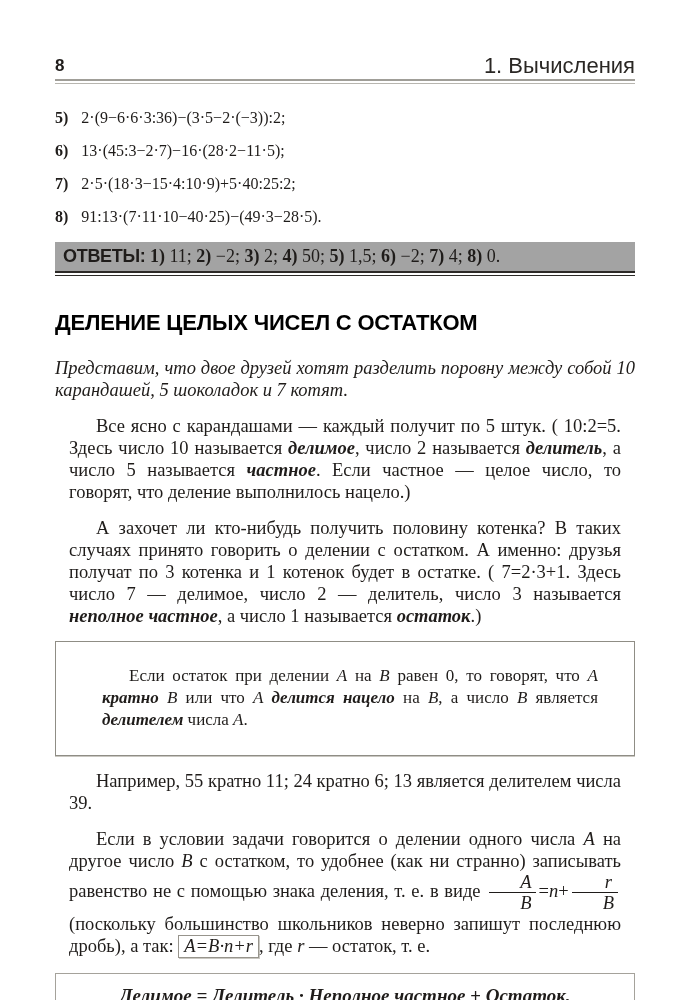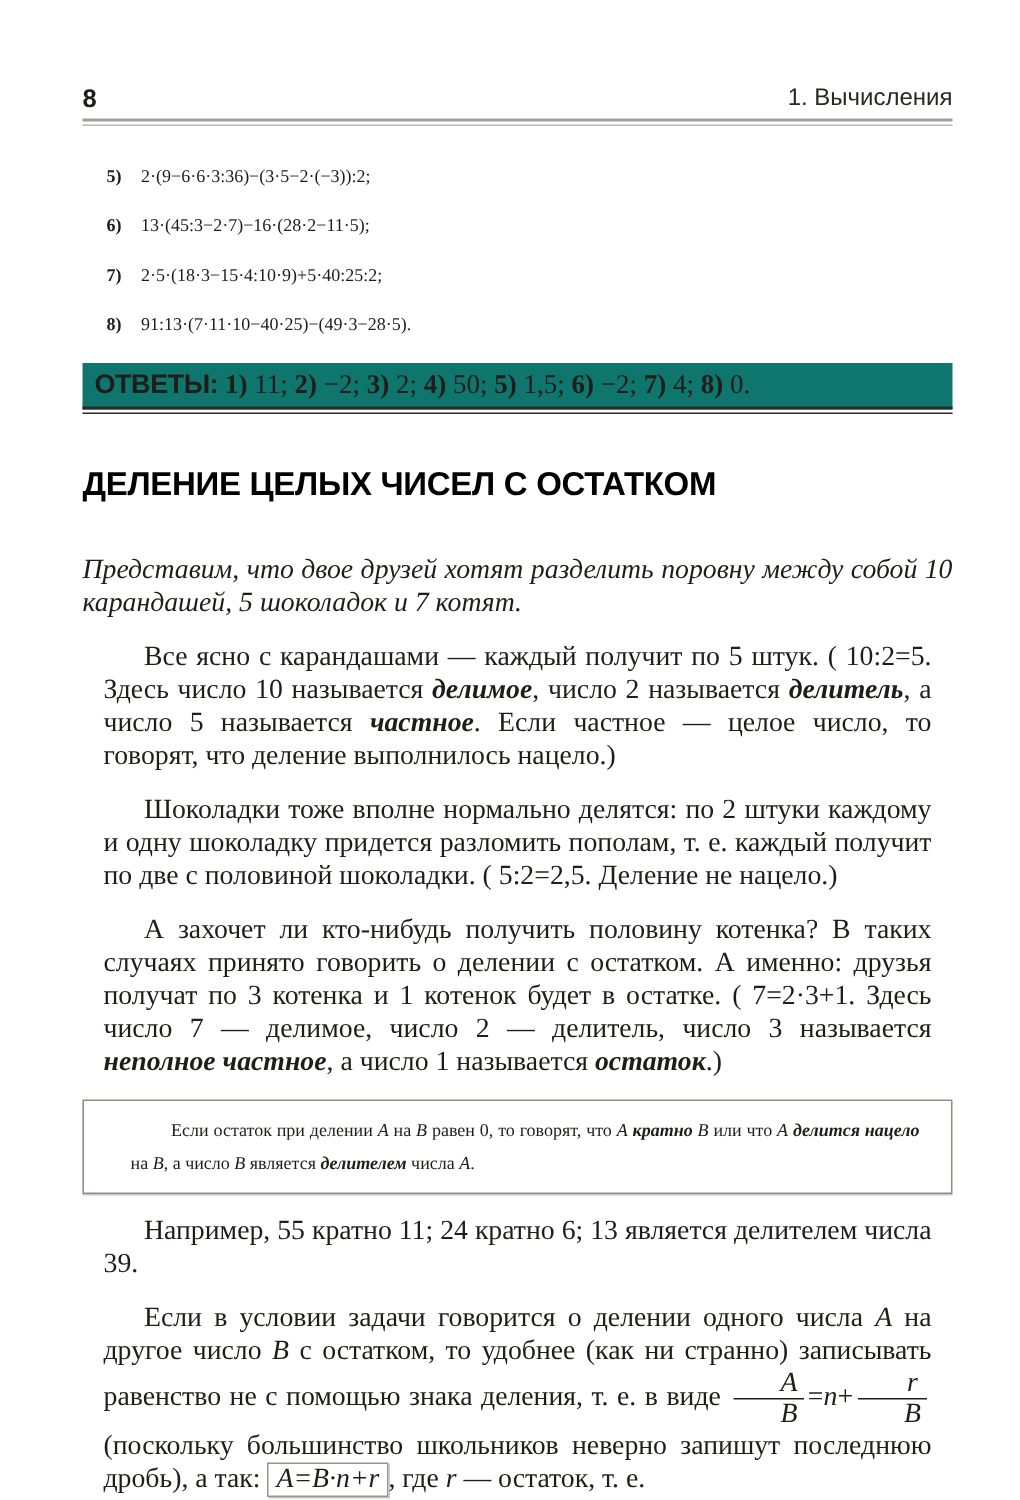--- a/index.html
+++ b/index.html
@@ -7,54 +7,54 @@
     width:680px;height:1000px;background:#ffffff;box-sizing:border-box;
     font-family:"Liberation Serif","DejaVu Serif",serif;color:#1f1c1a;
     padding:0 45px 0 55px;overflow:hidden;position:relative;
   }
   
   .page-header{
     display:flex;justify-content:space-between;align-items:flex-end;
     padding-top:57px;font-family:"Liberation Sans","DejaVu Sans",sans-serif;
   }
   .page-num{font-weight:bold;font-size:17px;line-height:18px;}
-  .chapter{font-size:16px;line-height:18px;color:#2a2724;}
+  .chapter{font-size:22px;line-height:18px;color:#2a2724;}
   .rule-double{margin-top:4px;height:2px;border-top:2px solid #a09e98;border-bottom:1px solid #b8b6b0;}
   
-  .exercises{list-style:none;margin:17px 16px 0;padding:0;font-size:12px;}
+  .exercises{list-style:none;margin:17px 0 0;padding:0;font-size:16px;}
   .ex{line-height:33px;white-space:nowrap;}
   .ex-label{font-weight:bold;margin-right:13px;}
   
   .answers-wrap{margin-top:9px;border-bottom:1px solid #2c2a27;padding-bottom:2px;}
   .answers{
-    background:#0f766e;border-bottom:2px solid #2c2a27;
+    background:#a3a3a3;border-bottom:2px solid #2c2a27;
     padding:3px 8px 4px;font-size:18px;line-height:22px;
   }
   .st-label{font-family:"Liberation Sans","DejaVu Sans",sans-serif;font-weight:bold;letter-spacing:-0.3px;}
   
   .section-title{
     margin:35px 0 0;font-family:"Liberation Sans","DejaVu Sans",sans-serif;
     font-weight:bold;font-size:22px;letter-spacing:-0.2px;color:#000000;line-height:24px;
   }
   
-  .lead{margin:34px 0 0;font-style:italic;font-size:18.5px;line-height:22px;text-align:justify;}
+  .lead{margin:22px 0 0;font-style:italic;font-size:18.5px;line-height:22px;text-align:justify;}
   p.body{margin:14px;font-size:18.5px;line-height:22px;text-align:justify;text-indent:27px;}
   .st-b{font-weight:bold;}
   .st-i{font-style:italic;}
   .st-bi{font-weight:bold;font-style:italic;}
   .st-boxed{
     font-style:italic;border:1px solid #97948c;padding:0 5px 1px;
     box-shadow:1px 1px 0 #cac8c2;white-space:nowrap;
   }
   
   .note-box{
     margin-top:8px;border:1px solid #8f8d85;box-shadow:0 1px 0 #c9c7c1;
     padding:7px 20px 8px 30px;
   }
-  .note-box p{margin:1px;font-size:12px;line-height:22px;text-align:justify;text-indent:27px;}
+  .note-box p{margin:16px;font-size:17px;line-height:22px;text-align:justify;text-indent:27px;}
   .after-box{margin-top:24px;}
   
   .frac{
     display:inline-flex;flex-direction:column;text-align:center;
     vertical-align:middle;margin:0 3px;font-style:italic;line-height:20px;
   }
   .fnum{display:block;padding:0 4px;}
   .fden{display:block;padding:0 4px;border-top:1px solid #1f1c1a;}
   
   .final-box{
@@ -91,21 +91,20 @@
 
   <div class="answers-wrap">
     <div class="answers"><span class="st-label">ОТВЕТЫ:</span><span> </span><span class="st-b">1)</span><span> 11; </span><span class="st-b">2)</span><span> −2; </span><span class="st-b">3)</span><span> 2; </span><span class="st-b">4)</span><span> 50; </span><span class="st-b">5)</span><span> 1,5; </span><span class="st-b">6)</span><span> −2; </span><span class="st-b">7)</span><span> 4; </span><span class="st-b">8)</span><span> 0.</span></div>
   </div>
 
   <h1 class="section-title">ДЕЛЕНИЕ ЦЕЛЫХ ЧИСЕЛ С ОСТАТКОМ</h1>
 
   <p class="lead">Представим, что двое друзей хотят разделить поровну между собой 10 карандашей, 5 шоколадок и 7 котят.</p>
 
   <p class="body"><span>Все ясно с карандашами — каждый получит по 5 штук. ( 10:2=5. Здесь число 10 называется </span><span class="st-bi">делимое</span><span>, число 2 называется </span><span class="st-bi">делитель</span><span>, а число 5 называется </span><span class="st-bi">частное</span><span>. Если частное — целое число, то говорят, что деление выполнилось нацело.)</span></p>
-  <p class="body">Шоколадки тоже вполне нормально делятся: по 2 штуки каждому и одну шоколадку придется разломить пополам, т. е. каждый получит по две с половиной шоколадки. ( 5:2=2,5. Деление не нацело.)</p>
   <p class="body"><span>А захочет ли кто-нибудь получить половину котенка? В таких случаях принято говорить о делении с остатком. А именно: друзья получат по 3 котенка и 1 котенок будет в остатке. ( 7=2·3+1. Здесь число 7 — делимое, число 2 — делитель, число 3 называется </span><span class="st-bi">неполное частное</span><span>, а число 1 называется </span><span class="st-bi">остаток</span><span>.)</span></p>
 
   <div class="note-box">
     <p><span>Если остаток при делении </span><span class="st-i">A</span><span> на </span><span class="st-i">B</span><span> равен 0, то говорят, что </span><span class="st-i">A</span><span> </span><span class="st-bi">кратно</span><span> </span><span class="st-i">B</span><span> или что </span><span class="st-i">A</span><span> </span><span class="st-bi">делится нацело</span><span> на </span><span class="st-i">B</span><span>, а число </span><span class="st-i">B</span><span> является </span><span class="st-bi">делителем</span><span> числа </span><span class="st-i">A</span><span>.</span></p>
   </div>
 
   <p class="body after-box">Например, 55 кратно 11; 24 кратно 6; 13 является делителем числа 39.</p>
   <p class="body"><span>Если в условии задачи говорится о делении одного числа </span><span class="st-i">A</span><span> на другое число </span><span class="st-i">B</span><span> с остатком, то удобнее (как ни странно) записывать равенство не с помощью знака деления, т. е. в виде </span><span class="frac">
         <span class="fnum">A</span>
         <span class="fden">B</span>

